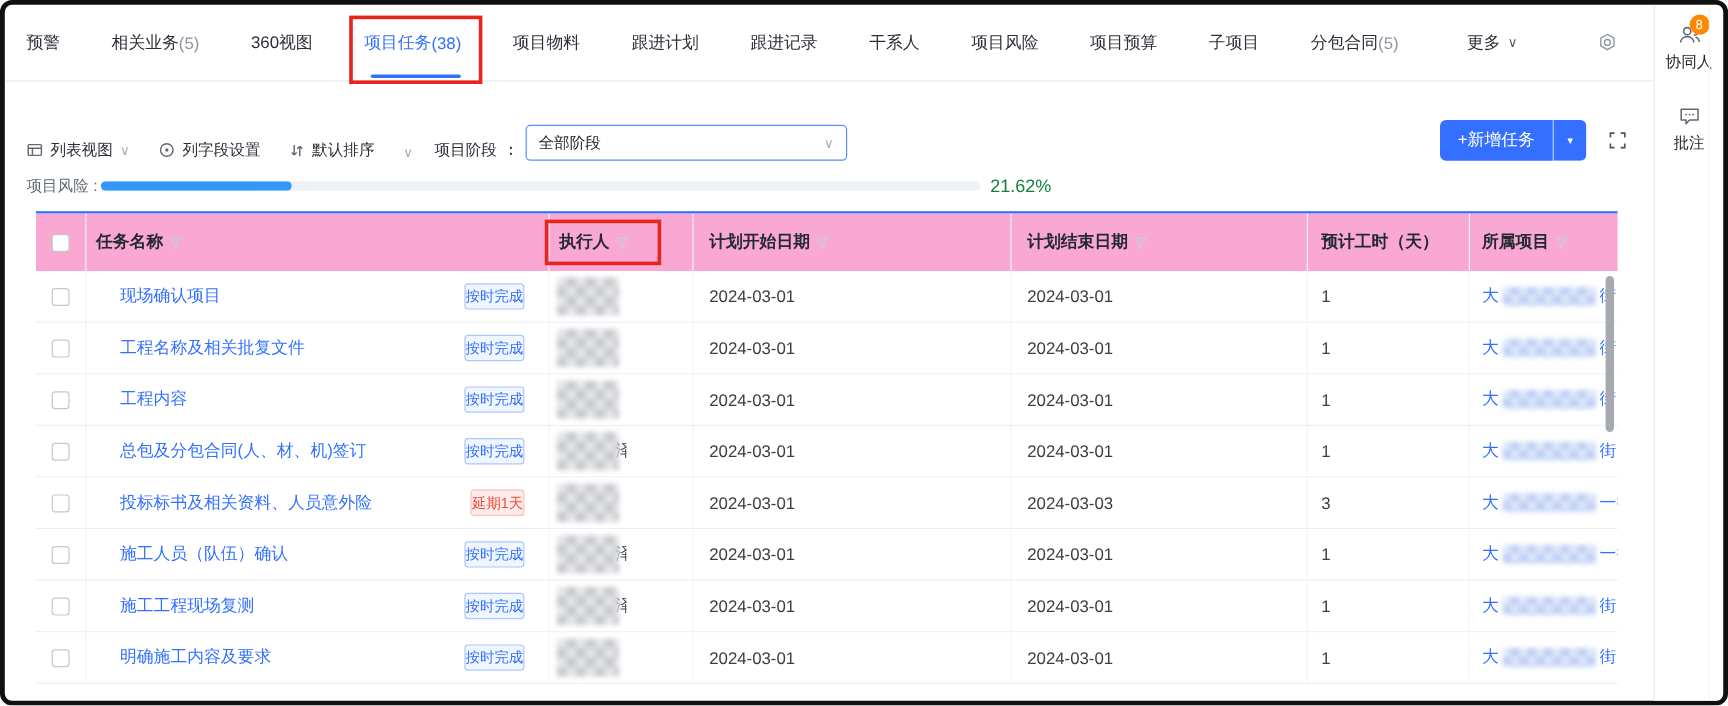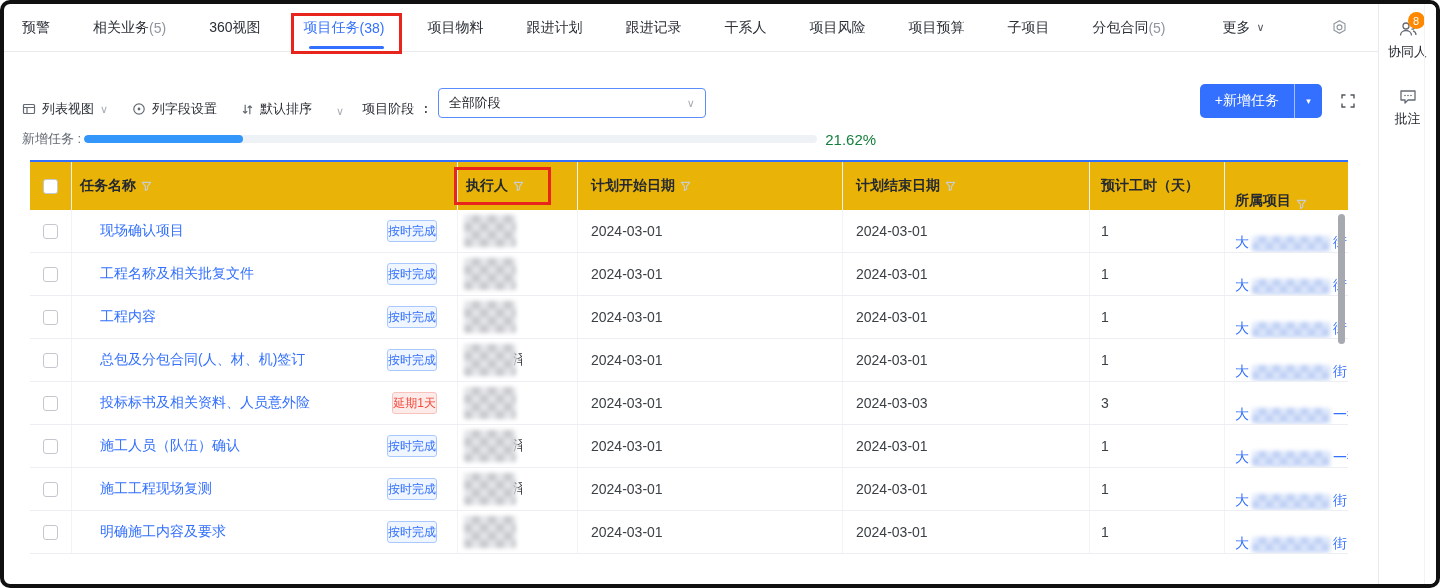--- a/index.html
+++ b/index.html
@@ -4,21 +4,21 @@
 <style>
   * { box-sizing: border-box; margin: 0; padding: 0; }
   html,body { width:1440px; height:588px; }
   body { font-family:"Liberation Sans","DejaVu Sans",sans-serif; background:#fff; }
   .frame { width:1440px; height:588px; border:4px solid #101010; border-radius:10px; overflow:hidden; display:flex; background:#fff; }
   .main { width:1374px; height:100%; }
   .sidebar { width:58px; height:100%; border-left:1px solid #E8EAEC; display:flex; flex-direction:column; align-items:center; padding-top:16px; gap:28px; position:relative; background:#fff; }
   .sidebar::after { content:''; position:absolute; right:11px; top:0; bottom:0; width:1px; background:#F2F3F5; }
 
   
-  .tabbar { height:48px; display:flex; align-items:center; gap:37px; padding:0 30px 0 18px; border-bottom:1px solid #E8EAEC; }
+  .tabbar { height:64px; display:flex; align-items:center; gap:37px; padding:0 30px 0 18px; border-bottom:1px solid #E8EAEC; }
   .tab { height:100%; display:flex; align-items:center; font-size:14px; color:#2B2F36; cursor:pointer; position:relative; white-space:nowrap; }
   .tab .t-count { color:#8F959E; }
   .tab.active { color:#3370FF; }
   .tab.active .t-count { color:#3370FF; }
   .tab.active::before { content:''; position:absolute; left:6px; right:6px; bottom:2px; height:3px; border-radius:2px; background:#3370FF; }
   .tab.annotated::after { content:''; position:absolute; left:-12px; right:-12px; top:9px; bottom:-3px; border:3px solid #E7251D; z-index:5; }
   .tab.more { margin-left:14px; }
   .t-chev { color:#51565D; margin-left:6px; font-size:11px; }
   .gear-btn { margin-left:auto; display:flex; align-items:center; cursor:pointer; }
 
@@ -36,34 +36,34 @@
 
   
   .progress-row { height:42px; display:flex; align-items:center; padding-left:18px; }
   .p-label { font-size:13px; color:#646A73; white-space:nowrap; }
   .p-track { width:733px; height:8px; background:#EEF1F6; border-radius:5px; margin-left:3px; overflow:hidden; }
   .p-fill { height:100%; background:#3296FA; border-radius:5px; }
   .p-val { margin-left:8px; font-size:15px; color:#15803d; }
 
   
   .table { margin:0 30px 0 26px; border-top:2px solid #3370FF; position:relative; }
-  .thead { display:flex; height:48px; background:#eab308; }
+  .thead { display:flex; height:48px; background:#f9a8d4; }
   .th { display:flex; align-items:center; font-size:14px; font-weight:700; color:#24292F; border-right:1px solid #EFF1F4; white-space:nowrap; }
   .th:last-child { border-right:none; }
   .funnel { margin-left:5px; display:flex; cursor:pointer; }
   .tr { display:flex; height:43px; border-bottom:1px solid #ECEEF1; background:#fff; }
   .td { display:flex; align-items:center; font-size:14px; color:#3B4045; border-right:1px solid #F2F3F5; overflow:hidden; white-space:nowrap; }
   .td:last-child { border-right:none; }
   .c0 { width:42px; justify-content:center; }
   .c1 { width:386px; padding-left:8px; }
   .c2 { width:120px; padding-left:8px; }
   .c3 { width:265px; padding-left:13px; }
   .c4 { width:247px; padding-left:13px; }
   .c5 { width:135px; padding-left:11px; }
-  .c6 { width:123px; padding-left:10px;align-items:flex-end; }
+  .c6 { width:123px; padding-left:10px; }
   .td.c1 { padding-left:28px; }
   .td.c2 { padding-left:6px; }
   .task-link { color:#3370FF; cursor:pointer; flex:1 1 auto; overflow:hidden; text-overflow:ellipsis; }
   .badge { font-size:12px; line-height:20px; padding:0 0; border-radius:3px; margin-right:20px; flex:0 0 auto; }
   .badge.ok { color:#3370FF; background:#F0F6FF; border:1px solid #A9C8FF; }
   .badge.delay { color:#F5483B; background:#FDEBE9; border:1px solid #F8C2BD; }
   .blur-block { width:52px; height:32px; border-radius:2px; flex:0 0 auto;
     background:repeating-conic-gradient(#C7C9CD 0% 25%, #E4E5E8 0% 50%) 0 0/16px 16px; filter:blur(2px); }
   .exec-suffix { display:inline-block; width:9px; overflow:hidden; margin-left:-3px; color:#3B4045; }
   .proj-prefix, .proj-suffix { color:#3370FF; }
@@ -211,21 +211,21 @@
         </div>
         <div class="fullscreen">
           <svg width="16" height="16" viewBox="0 0 16 16" fill="none" stroke="#51565D" stroke-width="1.4">
               <path d="M2 5.5V2h3.5M10.5 2H14v3.5M14 10.5V14h-3.5M5.5 14H2v-3.5"></path>
             </svg>
         </div>
       </div>
     </div>
 
     <div class="progress-row">
-      <span class="p-label">新增任务 :</span>
+      <span class="p-label">项目风险 :</span>
       <div class="p-track">
         <div class="p-fill" style="width: 21.62%;"></div>
       </div>
       <span class="p-val">21.62%</span>
     </div>
 
     <div class="table">
       <div class="thead">
         <div class="th c0">
             <input type="checkbox" style="">

